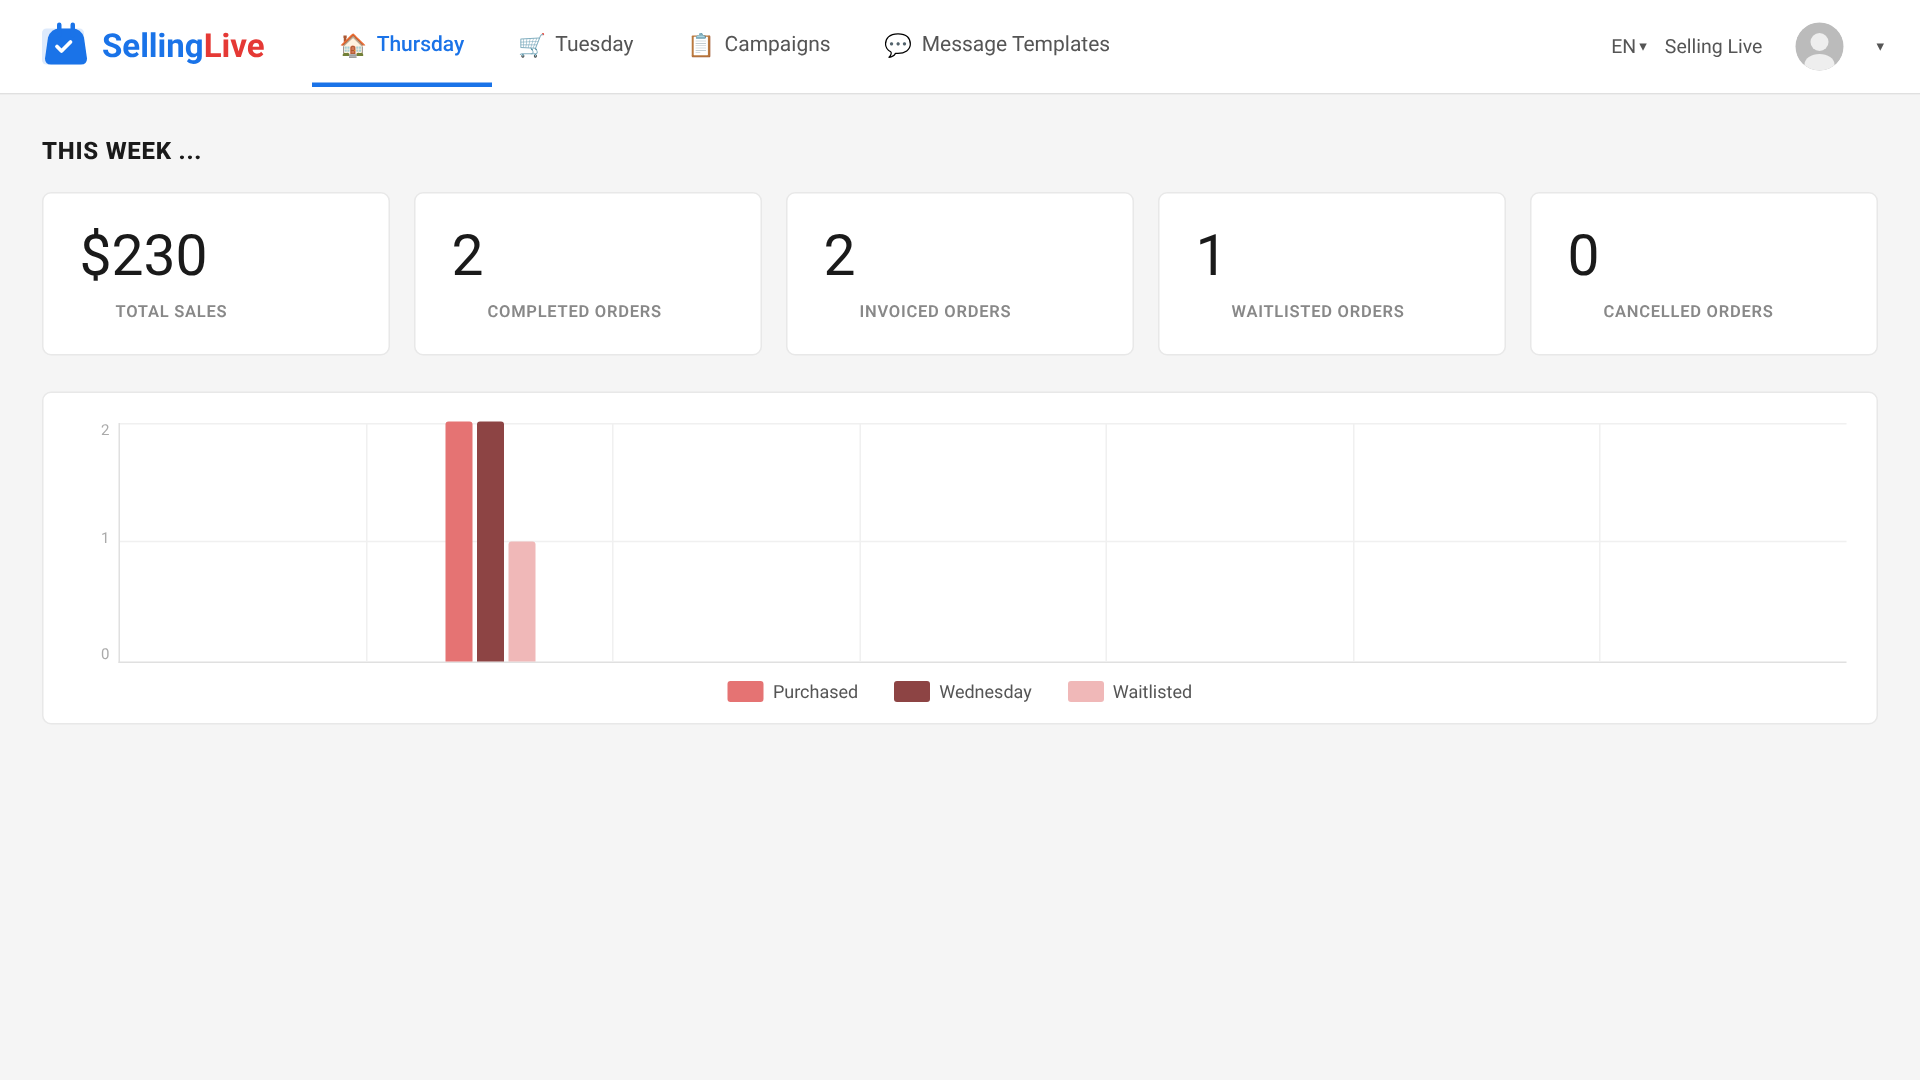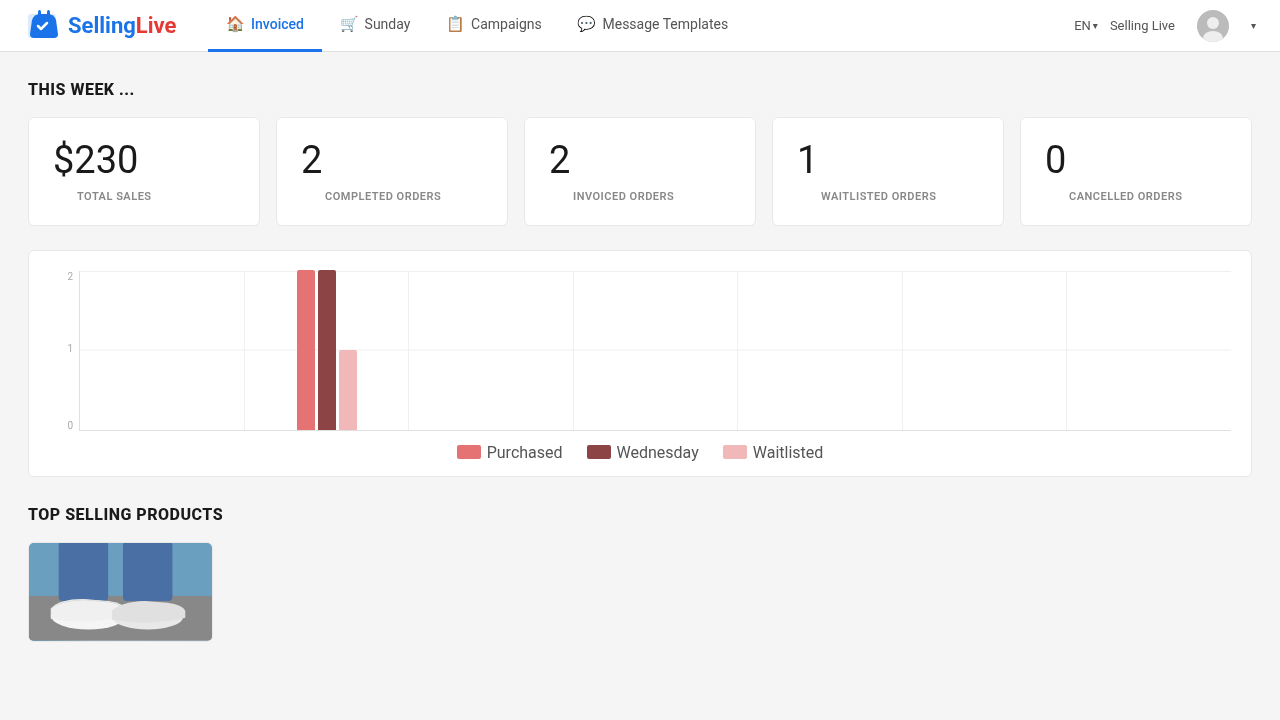--- a/index.html
+++ b/index.html
@@ -5,21 +5,21 @@
     * { box-sizing: border-box; margin: 0; padding: 0; }
     body { font-family: -apple-system, BlinkMacSystemFont, 'Segoe UI', Roboto, sans-serif; background: #f5f5f5; color: #333; }
 
     
     .header {
       background: #fff;
       border-bottom: 1px solid #e0e0e0;
       display: flex;
       align-items: center;
       padding: 0 24px;
-      height: 52px;
+      height: 63px;
       position: relative;
     }
     .logo-area {
       display: flex;
       align-items: center;
       margin-right: 32px;
     }
     .logo-icon {
       width: 40px;
       height: 40px;
@@ -151,21 +151,21 @@
     .chart-legend {
       display: flex;
       justify-content: center;
       gap: 24px;
       margin-top: 12px;
     }
     .legend-item {
       display: flex;
       align-items: center;
       gap: 6px;
-      font-size: 16px;
+      font-size: 12px;
       color: #555;
     }
     .legend-swatch {
       width: 24px;
       height: 14px;
       border-radius: 2px;
     }
 
     
     .products-section { margin-bottom: 32px; }
@@ -201,25 +201,25 @@
       <path d="M14 20 L17 23 L23 17" stroke="white" stroke-width="2.5" fill="none" stroke-linecap="round" stroke-linejoin="round"></path>
     </svg>
     <span class="logo-text">
       <span style="color:#1a73e8">Selling</span><span style="color:#e53935">Live</span>
     </span>
   </div>
 
   <nav>
     <a class="nav-item active">
       <span class="nav-icon">🏠</span>
-      <span>Invoiced</span>
+      <span>Thursday</span>
     </a>
     <a class="nav-item">
       <span class="nav-icon">🛒</span>
-      <span>Sunday</span>
+      <span>Tuesday</span>
     </a>
     <a class="nav-item">
       <span class="nav-icon">📋</span>
       <span>Campaigns</span>
     </a>
     <a class="nav-item">
       <span class="nav-icon">💬</span>
       <span>Message Templates</span>
     </a>
   </nav>
@@ -349,37 +349,14 @@
         <div class="legend-swatch" style="background:#8d4444;"></div>
         <span>Wednesday</span>
       </div>
       <div class="legend-item">
         <div class="legend-swatch" style="background:#f0b8b8;"></div>
         <span>Waitlisted</span>
       </div>
     </div>
   </div>
 
-  <div class="products-section">
-    <div class="section-title">TOP SELLING PRODUCTS</div>
-    <div class="product-card">
-      <div class="product-img-placeholder">
-
-        <svg viewBox="0 0 185 100" width="185" height="100">
-
-          <rect width="185" height="100" fill="#6a9fc0"></rect>
-          <rect y="55" width="185" height="45" fill="#888"></rect>
-
-          <rect x="30" y="0" width="50" height="60" rx="4" fill="#4a6fa5"></rect>
-          <rect x="95" y="0" width="50" height="60" rx="4" fill="#4a6fa5"></rect>
-
-          <ellipse cx="60" cy="75" rx="38" ry="14" fill="#f5f5f5"></ellipse>
-          <path d="M22 68 Q30 58 55 58 L80 60 Q95 62 98 68 L98 75 Q60 85 22 78 Z" fill="#f0f0f0"></path>
-          <path d="M22 68 Q30 60 55 59 L80 61 Q93 63 96 68" stroke="#ddd" stroke-width="1" fill="none"></path>
-
-          <ellipse cx="120" cy="76" rx="36" ry="13" fill="#e8e8e8"></ellipse>
-          <path d="M84 70 Q92 61 117 60 L140 62 Q155 64 158 70 L158 77 Q120 86 84 79 Z" fill="#e0e0e0"></path>
-        </svg>
-      </div>
-    </div>
-  </div>
 
 </div>
 
 </body></html>

